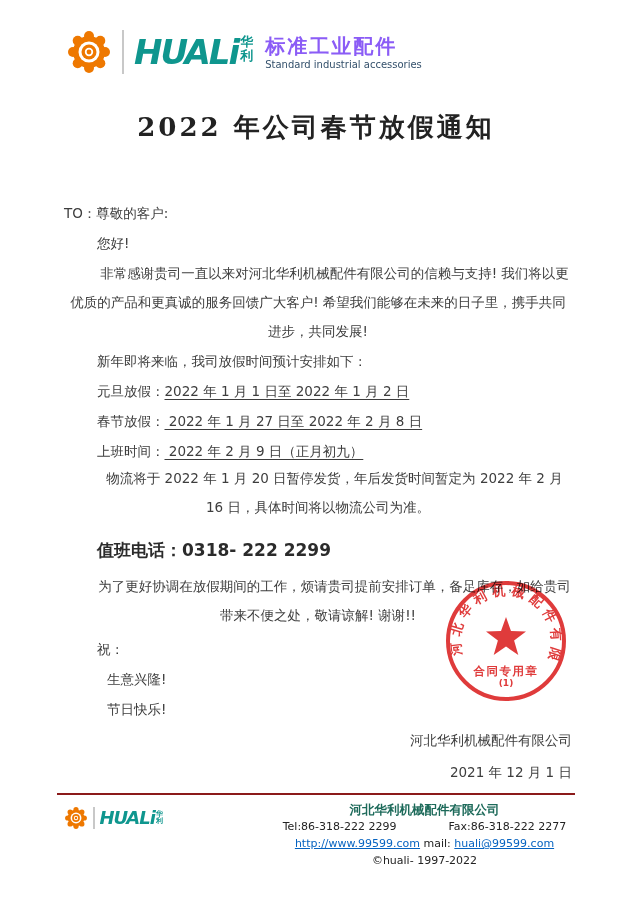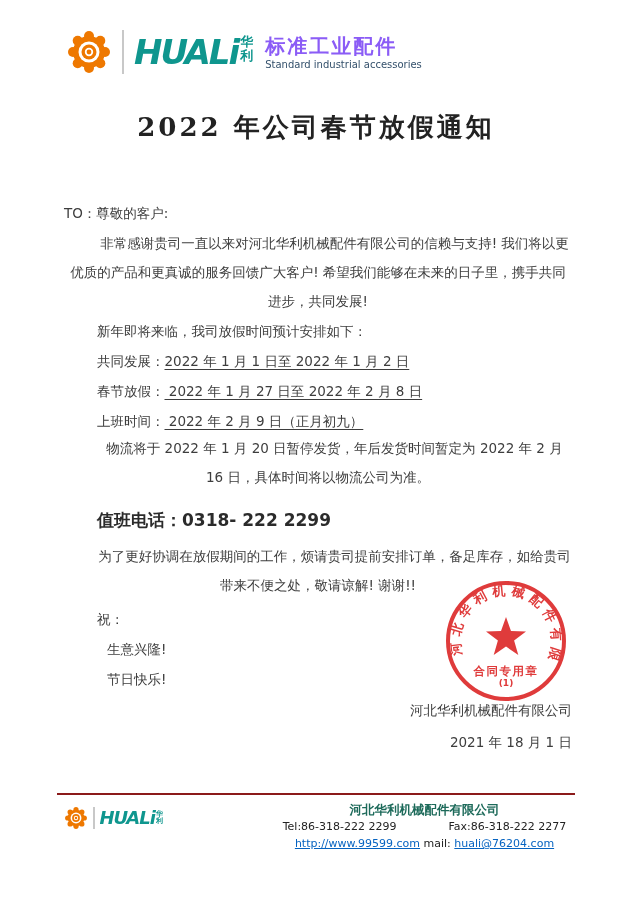--- a/index.html
+++ b/index.html
@@ -147,38 +147,39 @@
       <div class="tagline-cn">标准工业配件</div>
       <div class="tagline-en">Standard industrial accessories</div>
     </div>
   </header>
 
   <h1 class="doc-title">2022 年公司春节放假通知</h1>
 
   <main>
     <div style="height:42px"></div>
     <p class="line">TO：尊敬的客户:</p>
+    <p class="line indent">您好!</p>
     <p class="para">非常感谢贵司一直以来对河北华利机械配件有限公司的信赖与支持! 我们将以更优质的产品和更真诚的服务回馈广大客户! 希望我们能够在未来的日子里，携手共同进步，共同发展!</p>
     <p class="line indent" style="margin-top:8px">新年即将来临，我司放假时间预计安排如下：</p>
 
-    <p class="line indent"><span>共同发展：</span><span class="u">2022 年 1 月 1 日至 2022 年 1 月 2 日</span></p>
+    <p class="line indent"><span>元旦放假：</span><span class="u">2022 年 1 月 1 日至 2022 年 1 月 2 日</span></p>
     <p class="line indent"><span>春节放假：</span><span class="u"> 2022 年 1 月 27 日至 2022 年 2 月 8 日</span></p>
     <p class="line indent"><span>上班时间：</span><span class="u"> 2022 年 2 月 9 日（正月初九）</span></p>
 
     <p class="para" style="margin-top:6px">物流将于 2022 年 1 月 20 日暂停发货，年后发货时间暂定为 2022 年 2 月 16 日，具体时间将以物流公司为准。</p>
     <p class="phone">值班电话：0318- 222 2299</p>
     <p class="para" style="margin-top:12px">为了更好协调在放假期间的工作，烦请贵司提前安排订单，备足库存，如给贵司带来不便之处，敬请谅解! 谢谢!!</p>
 
     <p class="line indent" style="margin-top:12px">祝：</p>
     <p class="line indent2">生意兴隆!</p>
     <p class="line indent2">节日快乐!</p>
 
     <div class="signature">
       <p class="sig-company">河北华利机械配件有限公司</p>
-      <p class="sig-date">2021 年 18 月 1 日</p>
+      <p class="sig-date">2021 年 12 月 1 日</p>
     </div>
   </main>
 
   <div class="stamp">
     <svg width="130" height="130" viewBox="0 0 130 130">
       <defs>
         <path id="sealArc" d="M 21.8,80.7 A 46,46 0 1 1 108.2,80.7" fill="none"></path>
       </defs>
       <circle cx="65" cy="65" r="58" fill="none" stroke="#dd2a2a" stroke-width="4"></circle>
       <polygon points="65,41 70,55.1 85,55.5 73.1,64.6 77.3,79 65,70.5 52.7,79 56.9,64.6 45,55.5 60,55.1" fill="#dd2a2a"></polygon>
@@ -217,18 +218,19 @@
       </span>
     </div>
     <div class="footer-info">
       <div class="footer-company">河北华利机械配件有限公司</div>
       <div class="footer-telfax">
         <span>Tel:86-318-222 2299</span><span class="sep"></span><span>Fax:86-318-222 2277</span>
       </div>
       <div class="footer-links">
         <span class="link">http://www.99599.com</span>
         <span>mail:</span>
-        <span class="link">huali@76204.com</span>
+        <span class="link">huali@99599.com</span>
       </div>
+      <div class="footer-copy">©huali- 1997-2022</div>
     </div>
   </footer>
 
 </div>
 
 </body></html>

